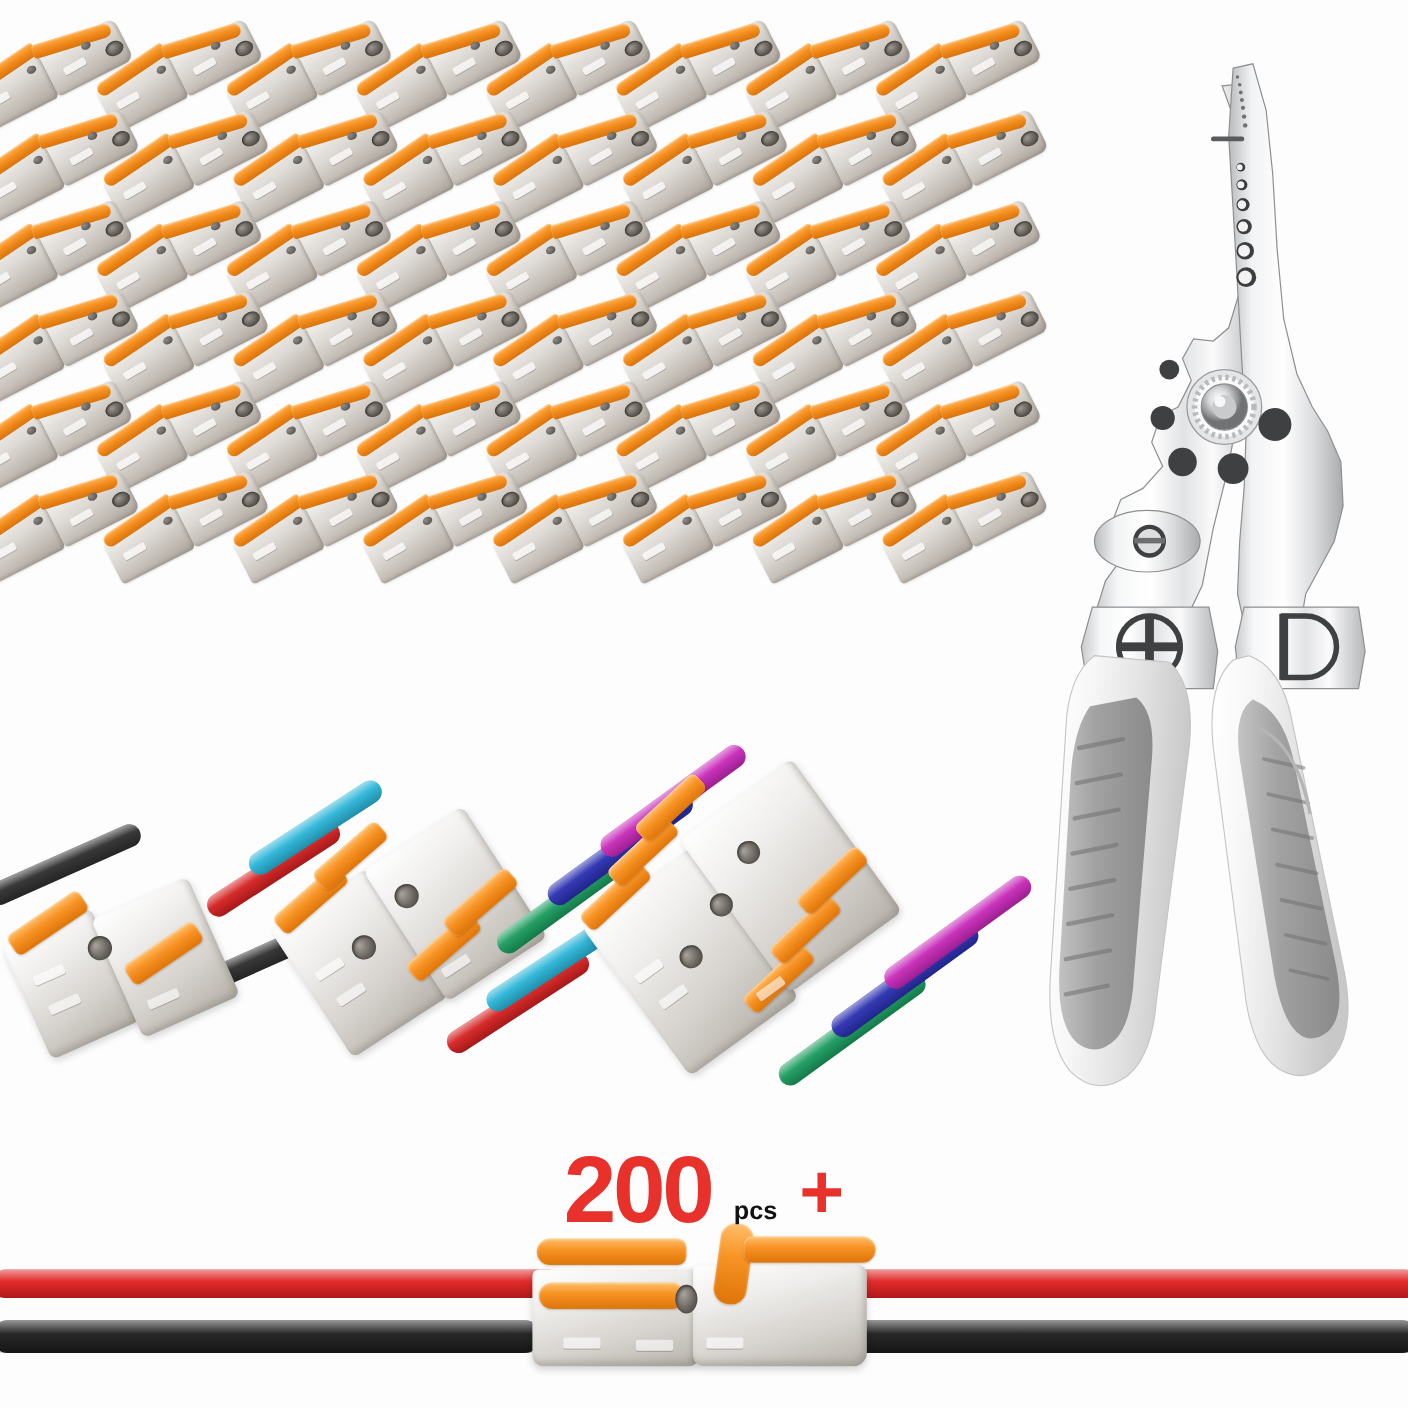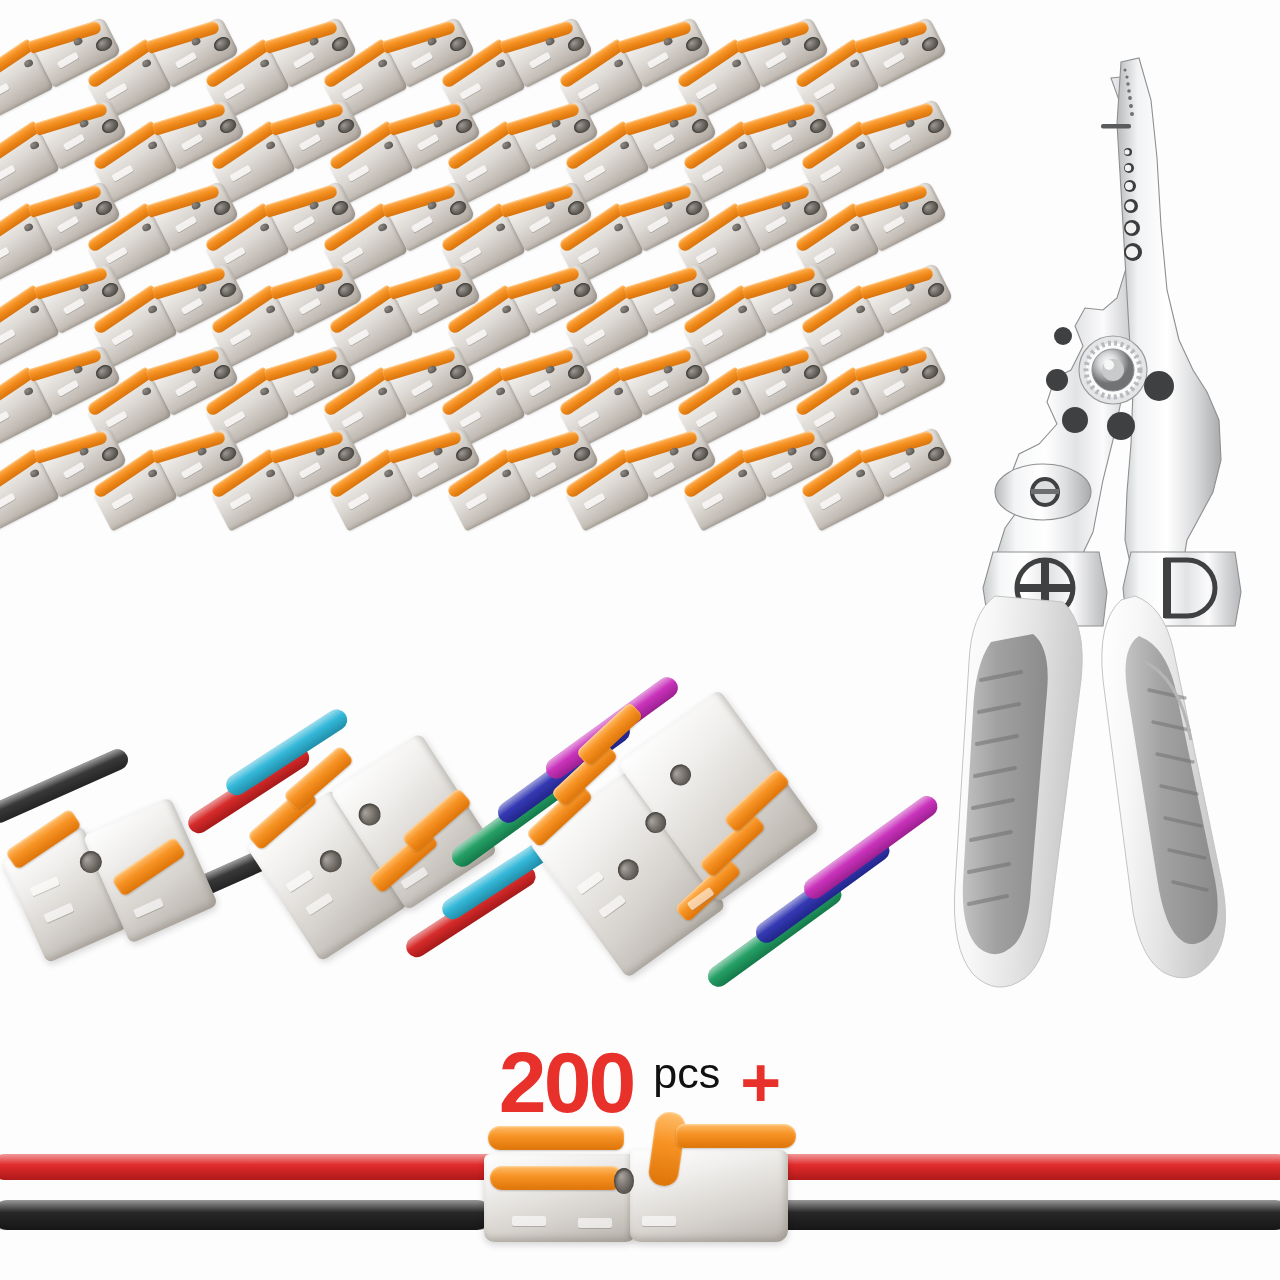--- a/index.html
+++ b/index.html
@@ -94,21 +94,21 @@
   }
 
   
   #caption {
     position: absolute; left: 0; top: 1040px; width: 1280px; height: 86px;
     display: flex; align-items: center; justify-content: center; gap: 20px;
     z-index: 30;
   }
   .cap-txt { font-size: 52px; color: #111111; letter-spacing: -.5px; white-space: nowrap; }
   .cap-num { font-size: 86px; font-weight: bold; color: #e8312a; letter-spacing: -3px; line-height: .9; }
-  .cap-pcs { font-size: 43px; color: #111111; align-self: flex-end; padding-bottom: 28px; }
+  .cap-pcs { font-size: 23px; color: #111111; align-self: flex-end; padding-bottom: 12px; font-weight: bold; }
   .cap-plus { font-size: 70px; font-weight: bold; color: #e8312a; line-height: .8; }
 </style>
 </head>
 <body>
 
 <div id="stage">
 
   <div id="grid-area">
       <div class="conn-cell" style="left: 0px; top: 0px;">
         <div class="conn">

